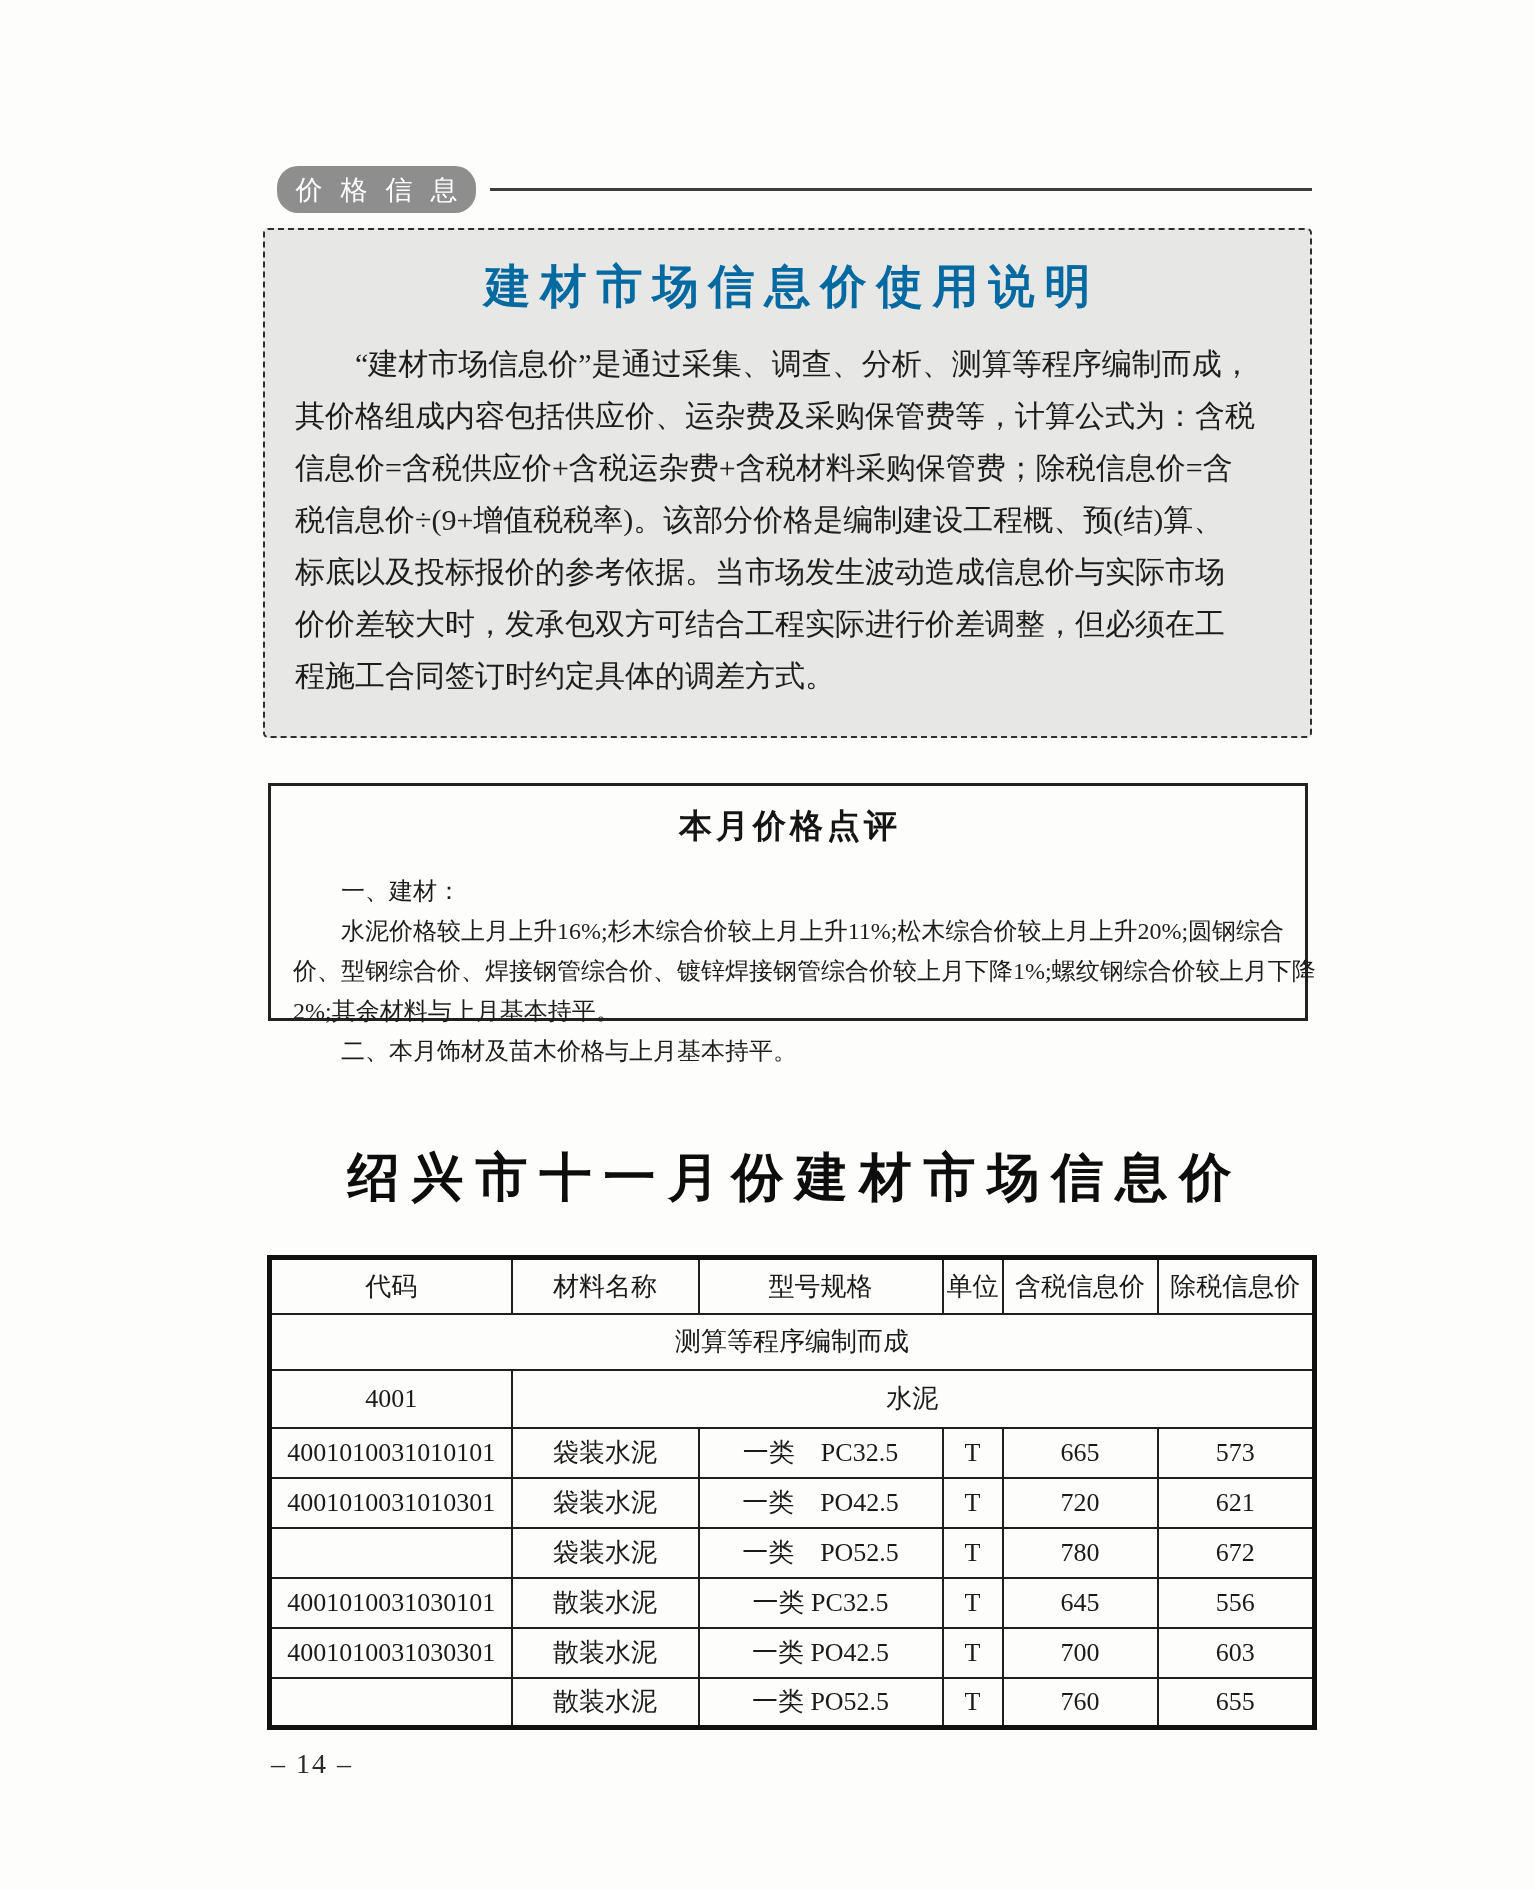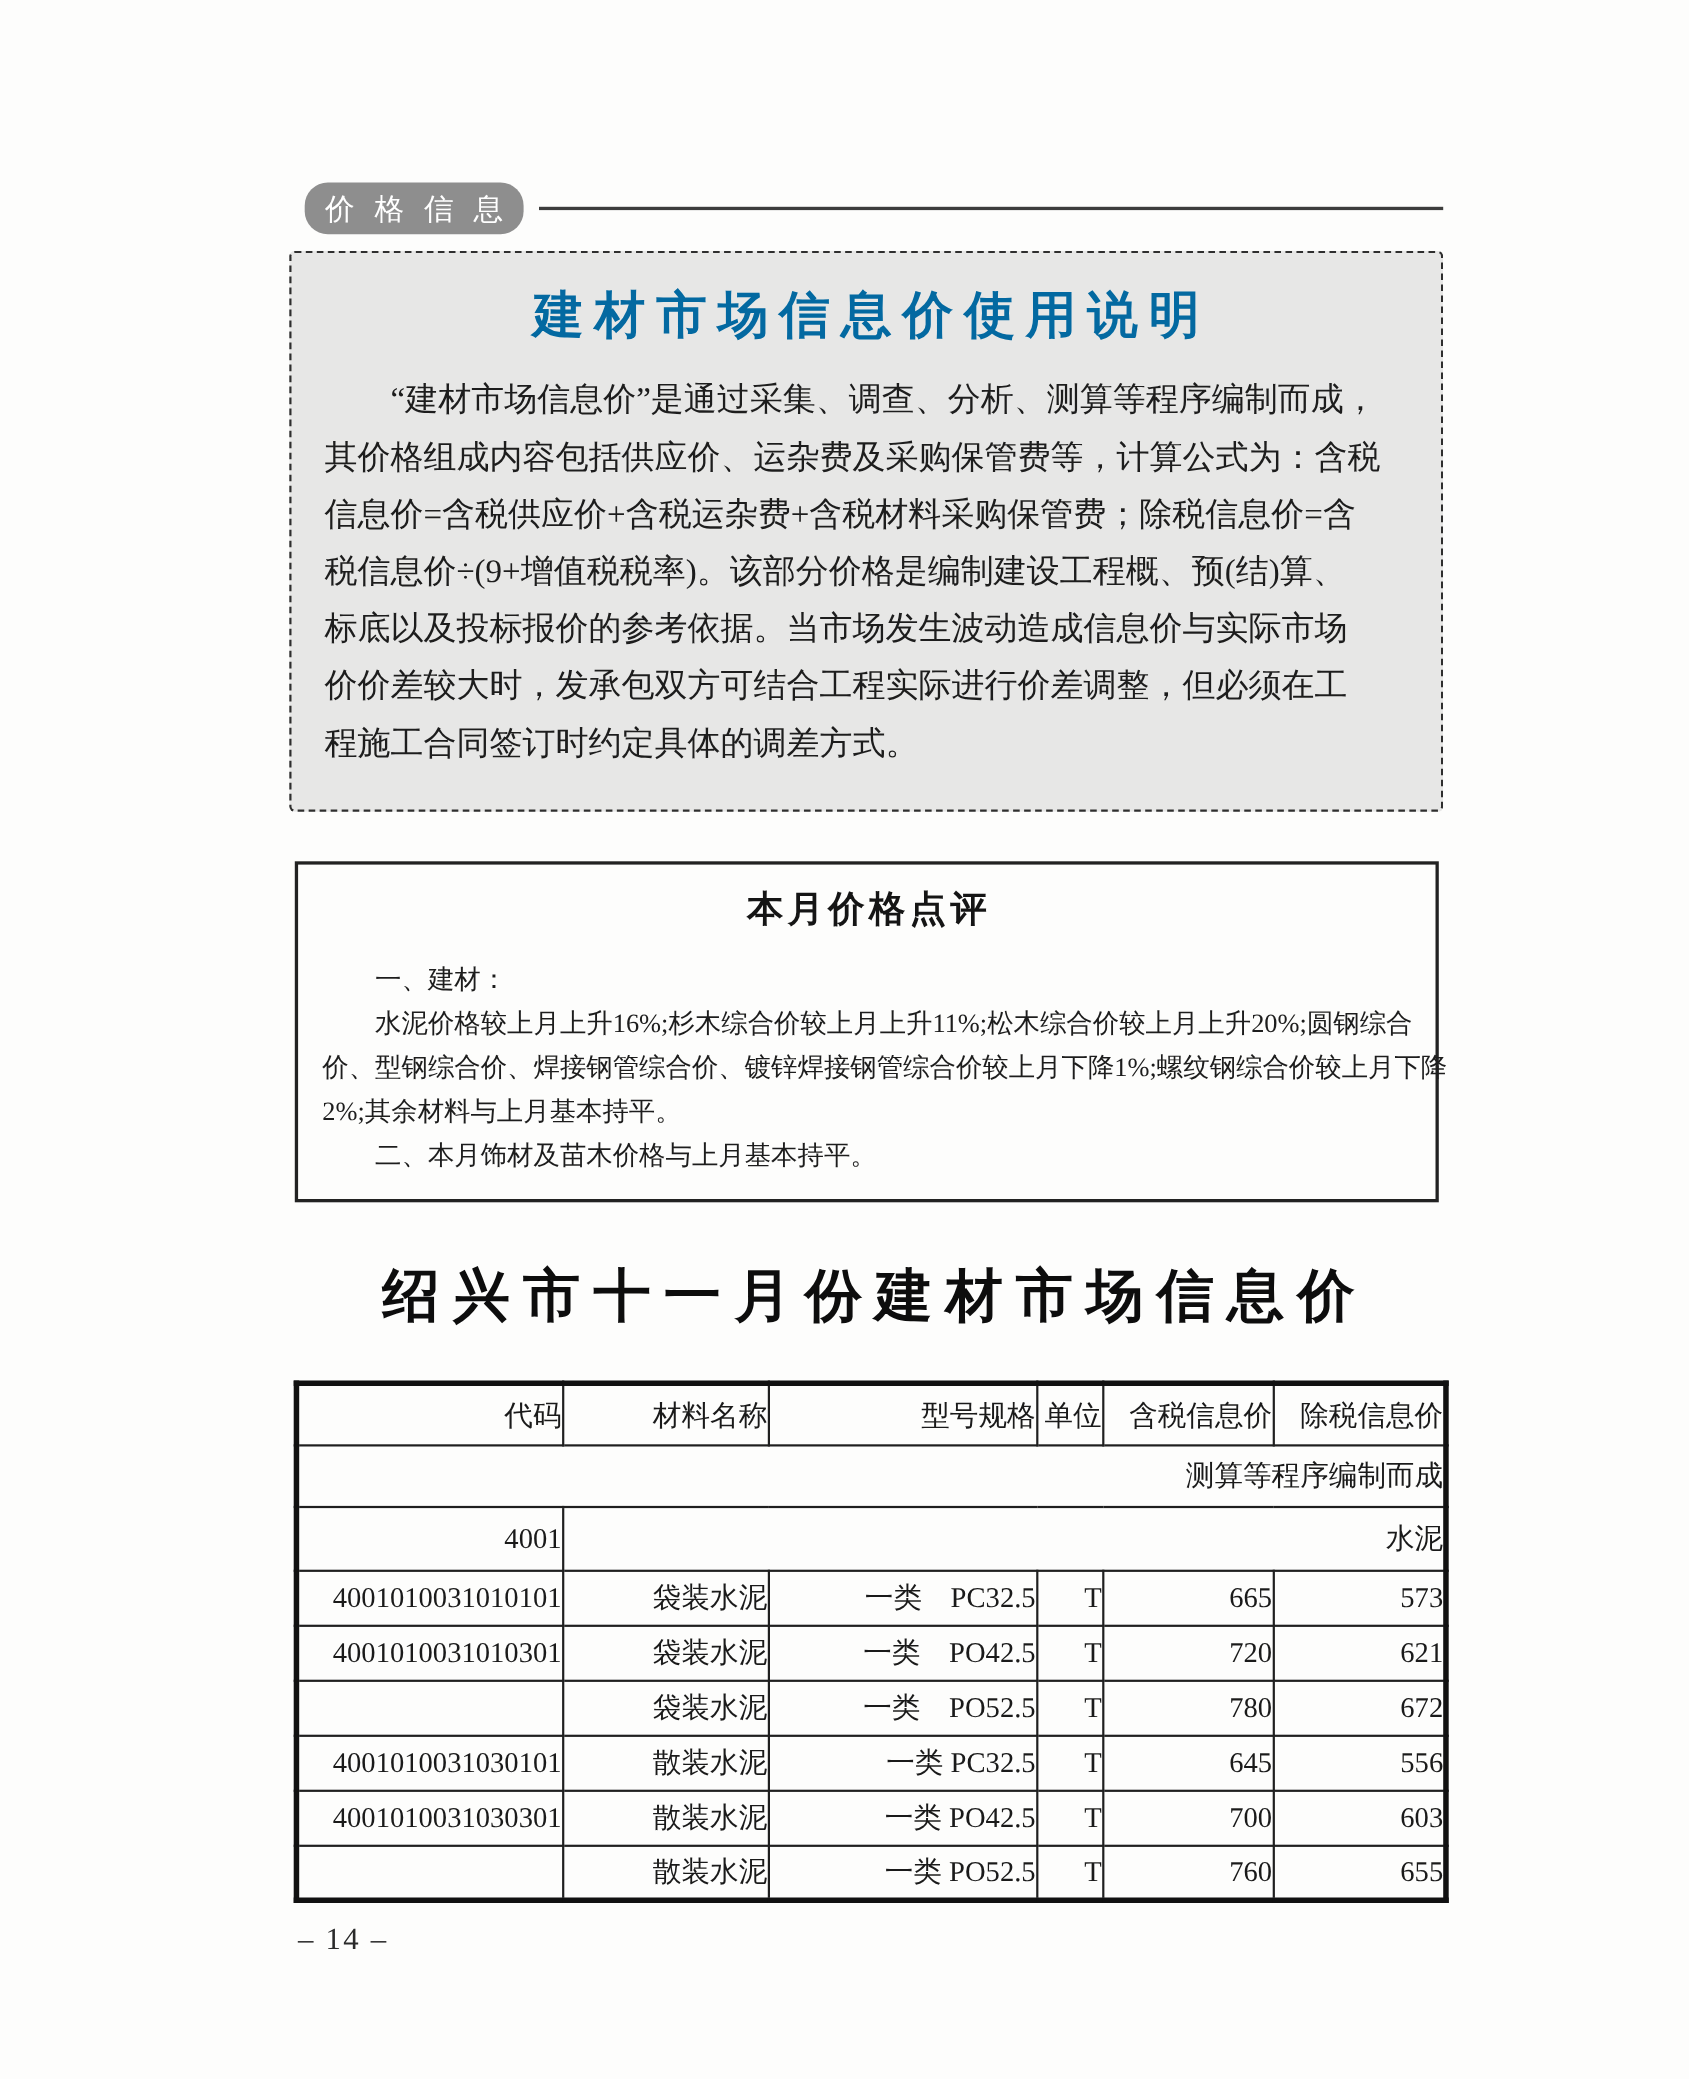--- a/index.html
+++ b/index.html
@@ -59,21 +59,21 @@
     line-height: 52px;
     white-space: nowrap;
     color: #1d1d1d;
   }
   .usage-line.indent { text-indent: 2em; }
 
   
   .review-box {
     position: absolute;
     left: 268px; top: 783px;
-    width: 1040px; height: 310px;
+    width: 1040px; height: 238px;
     box-sizing: border-box;
     border: 3px solid #222222;
     background: #fdfdfc;
   }
   .review-title {
     margin-top: 18px;
     text-align: center;
     font-size: 33px; font-weight: bold;
     letter-spacing: 4px; text-indent: 4px;
     color: #151515;
@@ -108,21 +108,21 @@
     border-collapse: collapse;
     table-layout: fixed;
     font-size: 26px;
     color: #1a1a1a;
   }
   .price-table, .price-table td, .price-table th {
     border: 2px solid #1f1f1f;
   }
   .price-table { border: 5px solid #111111; }
   .price-table th, .price-table td {
-    text-align: right; vertical-align: middle;
+    text-align: center; vertical-align: middle;
     font-weight: normal;
     padding: 0;
     overflow: hidden; white-space: nowrap;
   }
   .row-header  { height: 56px; }
   .row-section { height: 56px; }
   .row-group   { height: 58px; }
   .row-data    { height: 50px; }
 
   

